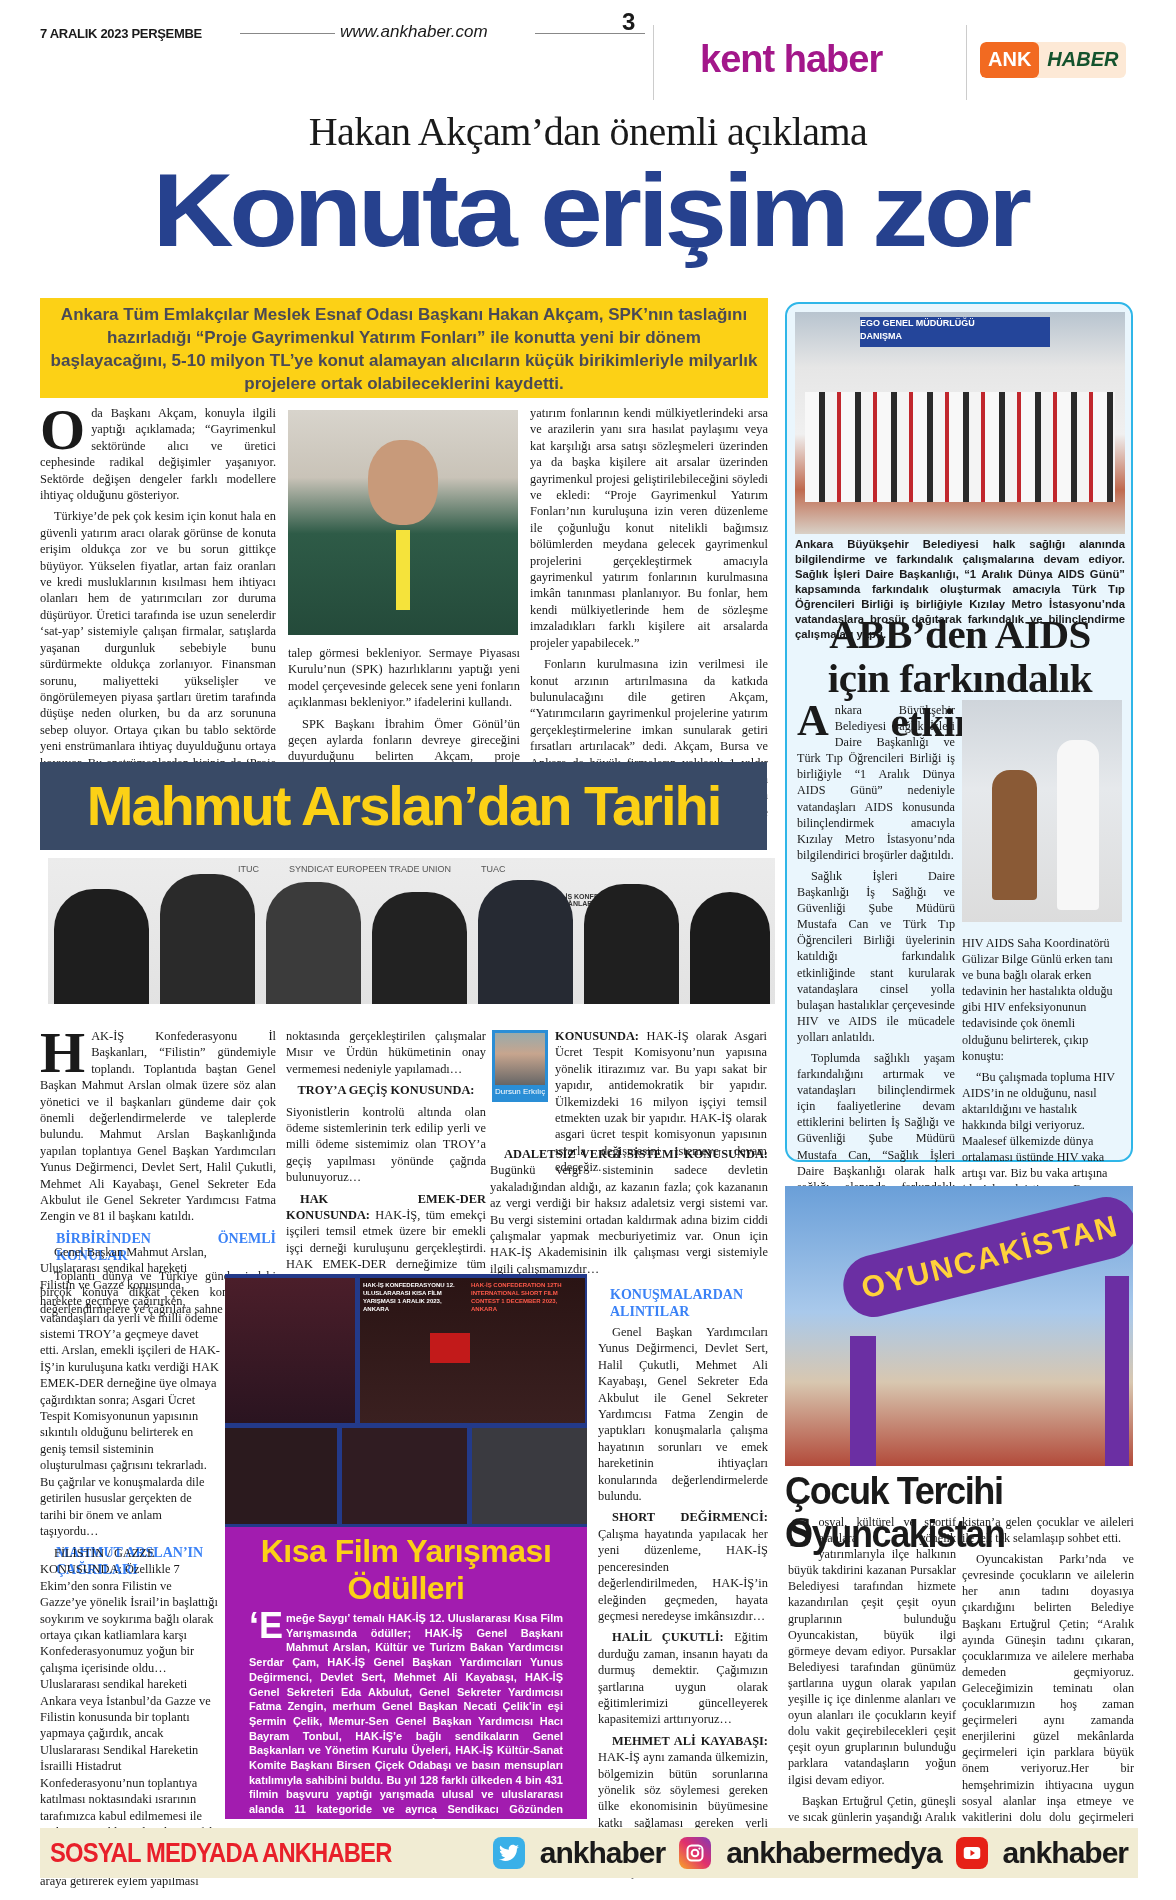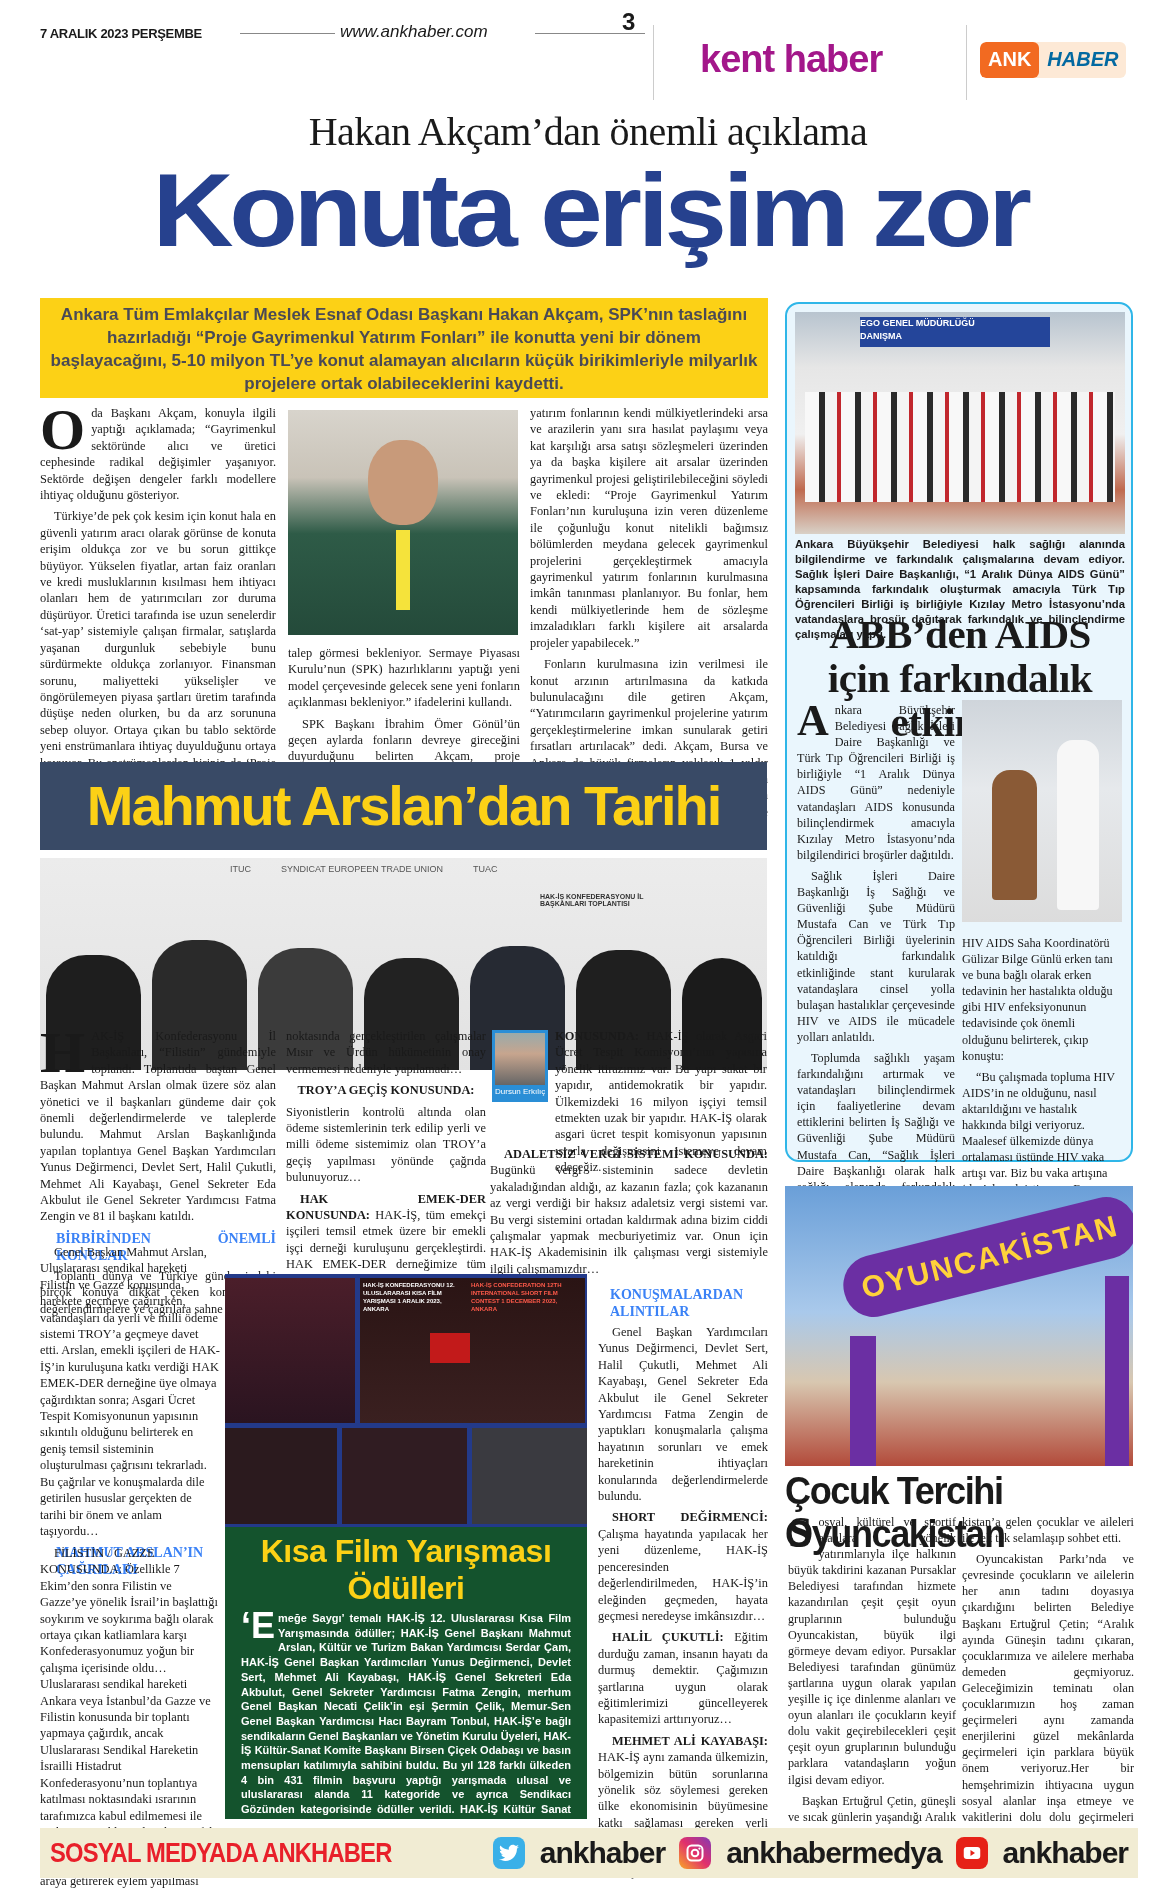--- a/index.html
+++ b/index.html
@@ -7,35 +7,35 @@
 .abs{position:absolute}
 .masthead-date{left:40px;top:26px;font:bold 13px "Liberation Sans",sans-serif;letter-spacing:-.3px}
 .masthead-line1{left:240px;top:33px;width:95px;height:1px;background:#888}
 .masthead-url{left:340px;top:22px;font:italic 17px "Liberation Sans",sans-serif}
 .masthead-line2{left:535px;top:33px;width:110px;height:1px;background:#888}
 .masthead-page{left:622px;top:8px;font:bold 24px "Liberation Sans",sans-serif}
 .vsep{width:1px;height:75px;background:#ccc;top:25px}
 .kent{left:700px;top:38px;font:bold 38px "Liberation Sans",sans-serif;color:#a3178a;letter-spacing:-1px}
 .logo{left:980px;top:42px;height:36px;display:flex;border-radius:6px;overflow:hidden;background:#fde9d6}
 .logo .a{background:#f26a21;color:#fff;font:bold 20px "Liberation Sans",sans-serif;padding:6px 8px;border-radius:6px}
-.logo .h{color:#0369a1;font:italic bold 20px "Liberation Sans",sans-serif;padding:6px 8px}
+.logo .h{color:#14532d;font:italic bold 20px "Liberation Sans",sans-serif;padding:6px 8px}
 .kicker{left:0;width:1176px;top:108px;text-align:center;font:40px "Liberation Serif",serif;letter-spacing:-.5px}
 .headline{left:40px;top:150px;width:1100px;text-align:center;font:900 104px "Liberation Sans",sans-serif;color:#26418e;letter-spacing:-4px;line-height:120px;transform:scaleX(1.08);transform-origin:center}
 .spot{left:40px;top:298px;width:728px;height:100px;background:#fcd116;text-align:center;font:bold 17px/23px "Liberation Sans",sans-serif;color:#4a4a55;padding:5px 8px}
 .col{font-size:12.4px;line-height:16.4px;text-align:justify}
 .col p{text-indent:14px;margin-bottom:5px}
 .col p.ni{text-indent:0}
 .drop{float:left;font:bold 58px/46px "Liberation Serif",serif;margin:2px 6px 0 0}
 .photo{background:#8a8a8a;position:absolute;overflow:hidden}
 .banner-arslan{left:40px;top:762px;width:727px;height:88px;background:#394a66;color:#fcd116;font:bold 56px "Liberation Sans",sans-serif;text-align:center;line-height:88px;letter-spacing:-2px}
 .sub-red{color:#3b82f6;font:bold 14px/17px "Liberation Serif",serif;margin:3px 0 4px 16px}
 .aids-box{left:785px;top:302px;width:348px;height:860px;border:2px solid #2fb6e8;border-radius:14px;background:#eaf6fd}
 .aids-cap{font:bold 11.3px/15px "Liberation Sans",sans-serif;text-align:justify}
 .aids-title{font:bold 41px/44px "Liberation Serif",serif;text-align:center;letter-spacing:-.5px}
-.film-box{left:225px;top:1527px;width:362px;height:292px;background:#14532d;color:#fff;padding:6px 16px}
+.film-box{left:225px;top:1527px;width:362px;height:292px;background:#a21caf;color:#fff;padding:6px 24px}
 .film-title{color:#fcd116;font:bold 32px "Liberation Sans",sans-serif;text-align:center;letter-spacing:-.5px}
 .film-text{font:bold 11px/14.7px "Liberation Sans",sans-serif;margin-top:4px;text-align:justify}
 .film-text .q{float:left;font:bold 36px/30px "Liberation Sans",sans-serif;margin-right:3px}
 .cocuk-title{left:785px;top:1470px;width:350px;font:bold 38px "Liberation Sans",sans-serif;letter-spacing:-1.5px;transform:scaleX(.95);transform-origin:left}
 .footer{left:40px;top:1828px;width:1098px;height:50px;background:#f1ecd3;display:flex;align-items:center;padding:0 10px;gap:14px}
 .footer .lbl{color:#e8202a;font:bold 28px "Liberation Sans",sans-serif;letter-spacing:-1px;transform:scaleX(.85);transform-origin:left;margin-right:-50px}
 .soc{display:flex;align-items:center;gap:15px;font:bold 30px "Liberation Sans",sans-serif;letter-spacing:-1px}
 .ico{width:32px;height:32px;border-radius:8px;display:flex;align-items:center;justify-content:center;color:#fff;font-size:18px}
 </style>
 </head>
@@ -96,21 +96,21 @@
 <div class="photo" style="left:962px;top:700px;width:160px;height:222px;background:linear-gradient(180deg,#cfd5db 0%,#e6e9ec 40%,#dcdcdc 100%)">
   <div style="position:absolute;left:30px;top:70px;width:45px;height:130px;background:#8a5a36;border-radius:18px 18px 4px 4px"></div>
   <div style="position:absolute;left:95px;top:40px;width:42px;height:170px;background:#f7f7f7;border-radius:16px 16px 4px 4px"></div>
 </div>
 <div class="abs col" style="left:962px;top:935px;width:162px;font-size:12.2px;line-height:16.1px;text-align:left">
   <p class="ni">HIV AIDS Saha Koordinatörü Gülizar Bilge Günlü erken tanı ve buna bağlı olarak erken tedavinin her hastalıkta olduğu gibi HIV enfeksiyonunun tedavisinde çok önemli olduğunu belirterek, çıkıp konuştu:</p>
   <p>“Bu çalışmada topluma HIV AIDS’in ne olduğunu, nasıl aktarıldığını ve hastalık hakkında bilgi veriyoruz. Maalesef ülkemizde dünya ortalaması üstünde HIV vaka artışı var. Biz bu vaka artışına ‘dur’ demek istiyoruz. Bu kapsamda çalışmalar yürütüyoruz.”</p>
 </div>
 
 <div class="abs banner-arslan">Mahmut Arslan’dan Tarihi Çağrılar</div>
-<div class="photo" style="left:40px;top:858px;width:727px;height:212px;background:linear-gradient(180deg,#ececec 0%,#e2e2e2 100%)">
+<div class="photo" style="left:48px;top:858px;width:727px;height:146px;background:linear-gradient(180deg,#ececec 0%,#e2e2e2 100%)">
   <div style="position:absolute;left:190px;top:6px;font:9px 'Liberation Sans',sans-serif;color:#555;display:flex;gap:30px">
     <span>ITUC</span>
     <span>SYNDICAT EUROPEEN TRADE UNION</span>
     <span>TUAC</span>
   </div>
   <div style="position:absolute;left:500px;top:35px;font:bold 7px 'Liberation Sans',sans-serif;color:#333;width:120px">HAK-İŞ KONFEDERASYONU İL BAŞKANLARI TOPLANTISI</div>
   <div style="position:absolute;left:0;bottom:0;width:727px;height:125px;display:flex;justify-content:space-around;align-items:flex-end">
     <div style="width:95px;height:115px;background:#1e1e1e;border-radius:40px 40px 0 0"></div>
     <div style="width:95px;height:130px;background:#2a2a2a;border-radius:40px 40px 0 0"></div>
     <div style="width:95px;height:122px;background:#3b3b3b;border-radius:40px 40px 0 0"></div>

